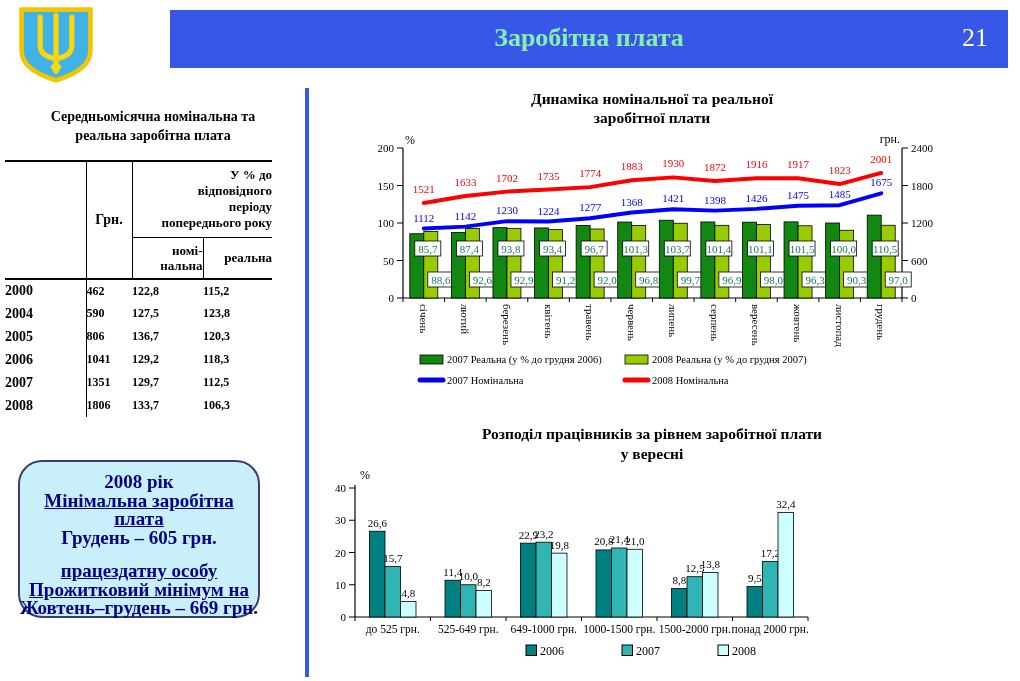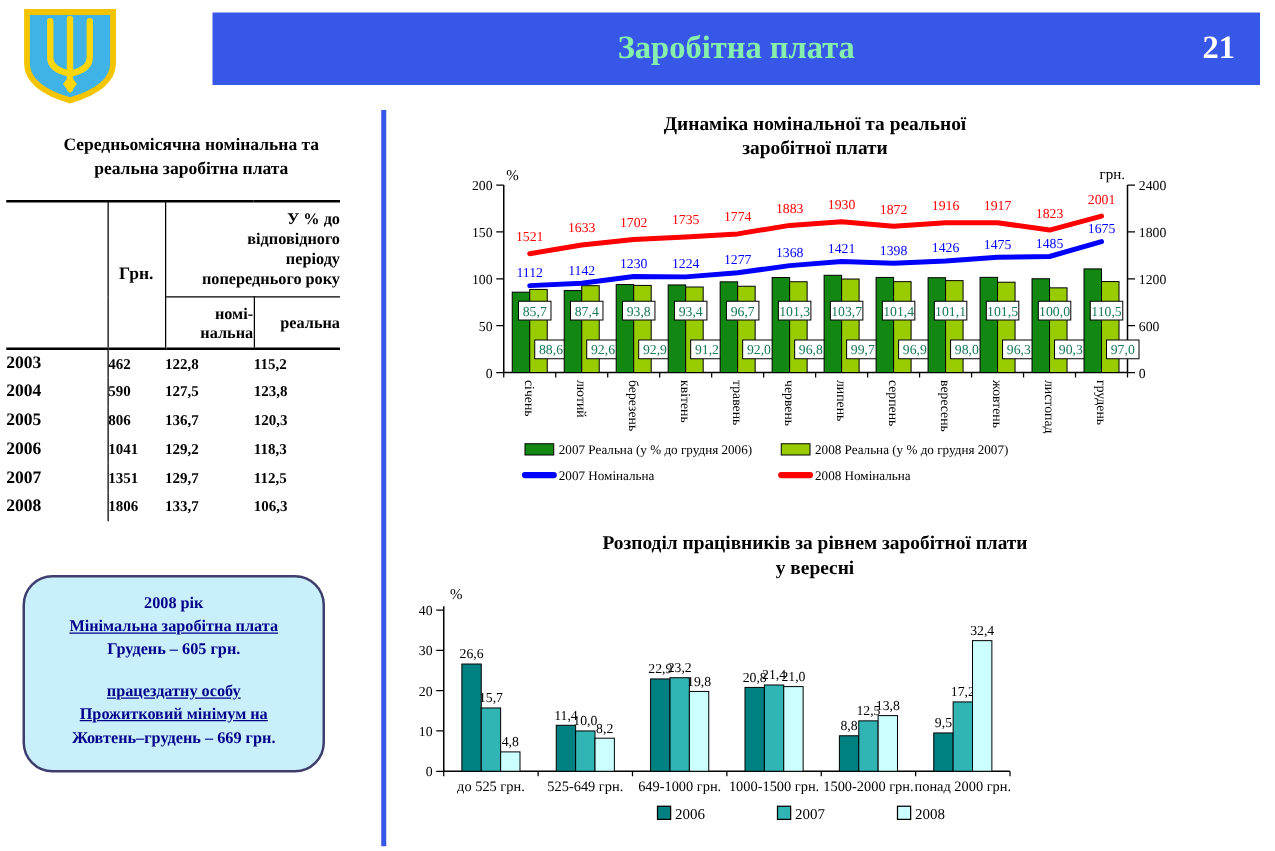--- a/index.html
+++ b/index.html
@@ -2,37 +2,37 @@
 <html style="--accent: #3757E8; --box-bg: #C9F0FA; --box-text: #00008B;"><head>
 <meta charset="utf-8">
 <style>
   html,body{margin:0;padding:0;background:#fff;}
   .page{position:relative;width:1020px;height:681px;background:#fff;overflow:hidden;
         font-family:"Liberation Serif",serif;}
   .logo{position:absolute;left:14px;top:4px;width:84px;height:80px;}
   .header-bar{position:absolute;left:170px;top:10px;width:838px;height:58px;background:var(--accent,#3757E8);}
   .header-title{position:absolute;left:0;right:0;top:13px;text-align:center;color:#86efac;
                 font-size:26px;font-weight:bold;}
-  .header-page{position:absolute;right:20px;top:13px;color:#fff;font-size:26px;font-weight:bold;}
+  .header-page{position:absolute;right:20px;top:13px;color:#fff;font-size:26px;font-weight:normal;}
   .left-title{position:absolute;left:0;top:107px;width:306px;text-align:center;font-weight:bold;
               font-size:14px;line-height:19px;white-space:pre-line;color:#000;}
   .stat-table{position:absolute;left:5px;top:160px;border-collapse:collapse;table-layout:fixed;
               border-top:2px solid #000;font-weight:bold;color:#000;}
   .stat-table td{padding:0;vertical-align:middle;}
   .b-r{border-right:1.6px solid #000;}
   .b-b{border-bottom:1.6px solid #000;}
   .b-b2{border-bottom:2px solid #000;}
   .th-group{font-size:13px;line-height:16px;text-align:right;white-space:pre-line;}
   .th-grn{font-size:14px;text-align:center;}
   .th-sub{font-size:13px;line-height:15px;text-align:right;white-space:pre-line;}
   .td-year{font-size:14px;text-align:left;padding-left:8px;}
   .td-num{font-size:12px;text-align:left;}
   .info-box{position:absolute;left:18px;top:460px;width:242px;height:158px;box-sizing:border-box;
             background:var(--box-bg,#C9F0FA);border:2px solid #3E3E6E;border-radius:24px;
-            text-align:center;color:var(--box-text,#00008B);font-weight:bold;font-size:13px;
+            text-align:center;color:var(--box-text,#00008B);font-weight:bold;font-size:19px;
             line-height:18.5px;padding-top:11px;}
   .ib-space{height:15px;}
   .u{text-decoration:underline;}
   .divider{position:absolute;left:305px;top:88px;width:4px;height:589px;background:var(--accent,#3757E8);}
   .chart{position:absolute;}
   #chart-top{left:330px;top:85px;width:690px;height:320px;}
   #chart-bottom{left:330px;top:415px;width:690px;height:266px;}
 </style>
 </head>
 <body>
@@ -72,21 +72,21 @@
 відповідного
 періоду
 попереднього року</td>
       </tr>
       <tr style="height:42px">
         <td class="b-r b-b2 th-sub">номі-
 нальна</td>
         <td class="b-b2 th-sub">реальна</td>
       </tr>
       <tr style="height:23px">
-        <td class="b-r td-year">2003</td>
+        <td class="b-r td-year">2000</td>
         <td class="td-num">462</td>
         <td class="td-num">122,8</td>
         <td class="td-num">115,2</td>
       </tr>
       <tr style="height:23px">
         <td class="b-r td-year">2004</td>
         <td class="td-num">590</td>
         <td class="td-num">127,5</td>
         <td class="td-num">123,8</td>
       </tr>

